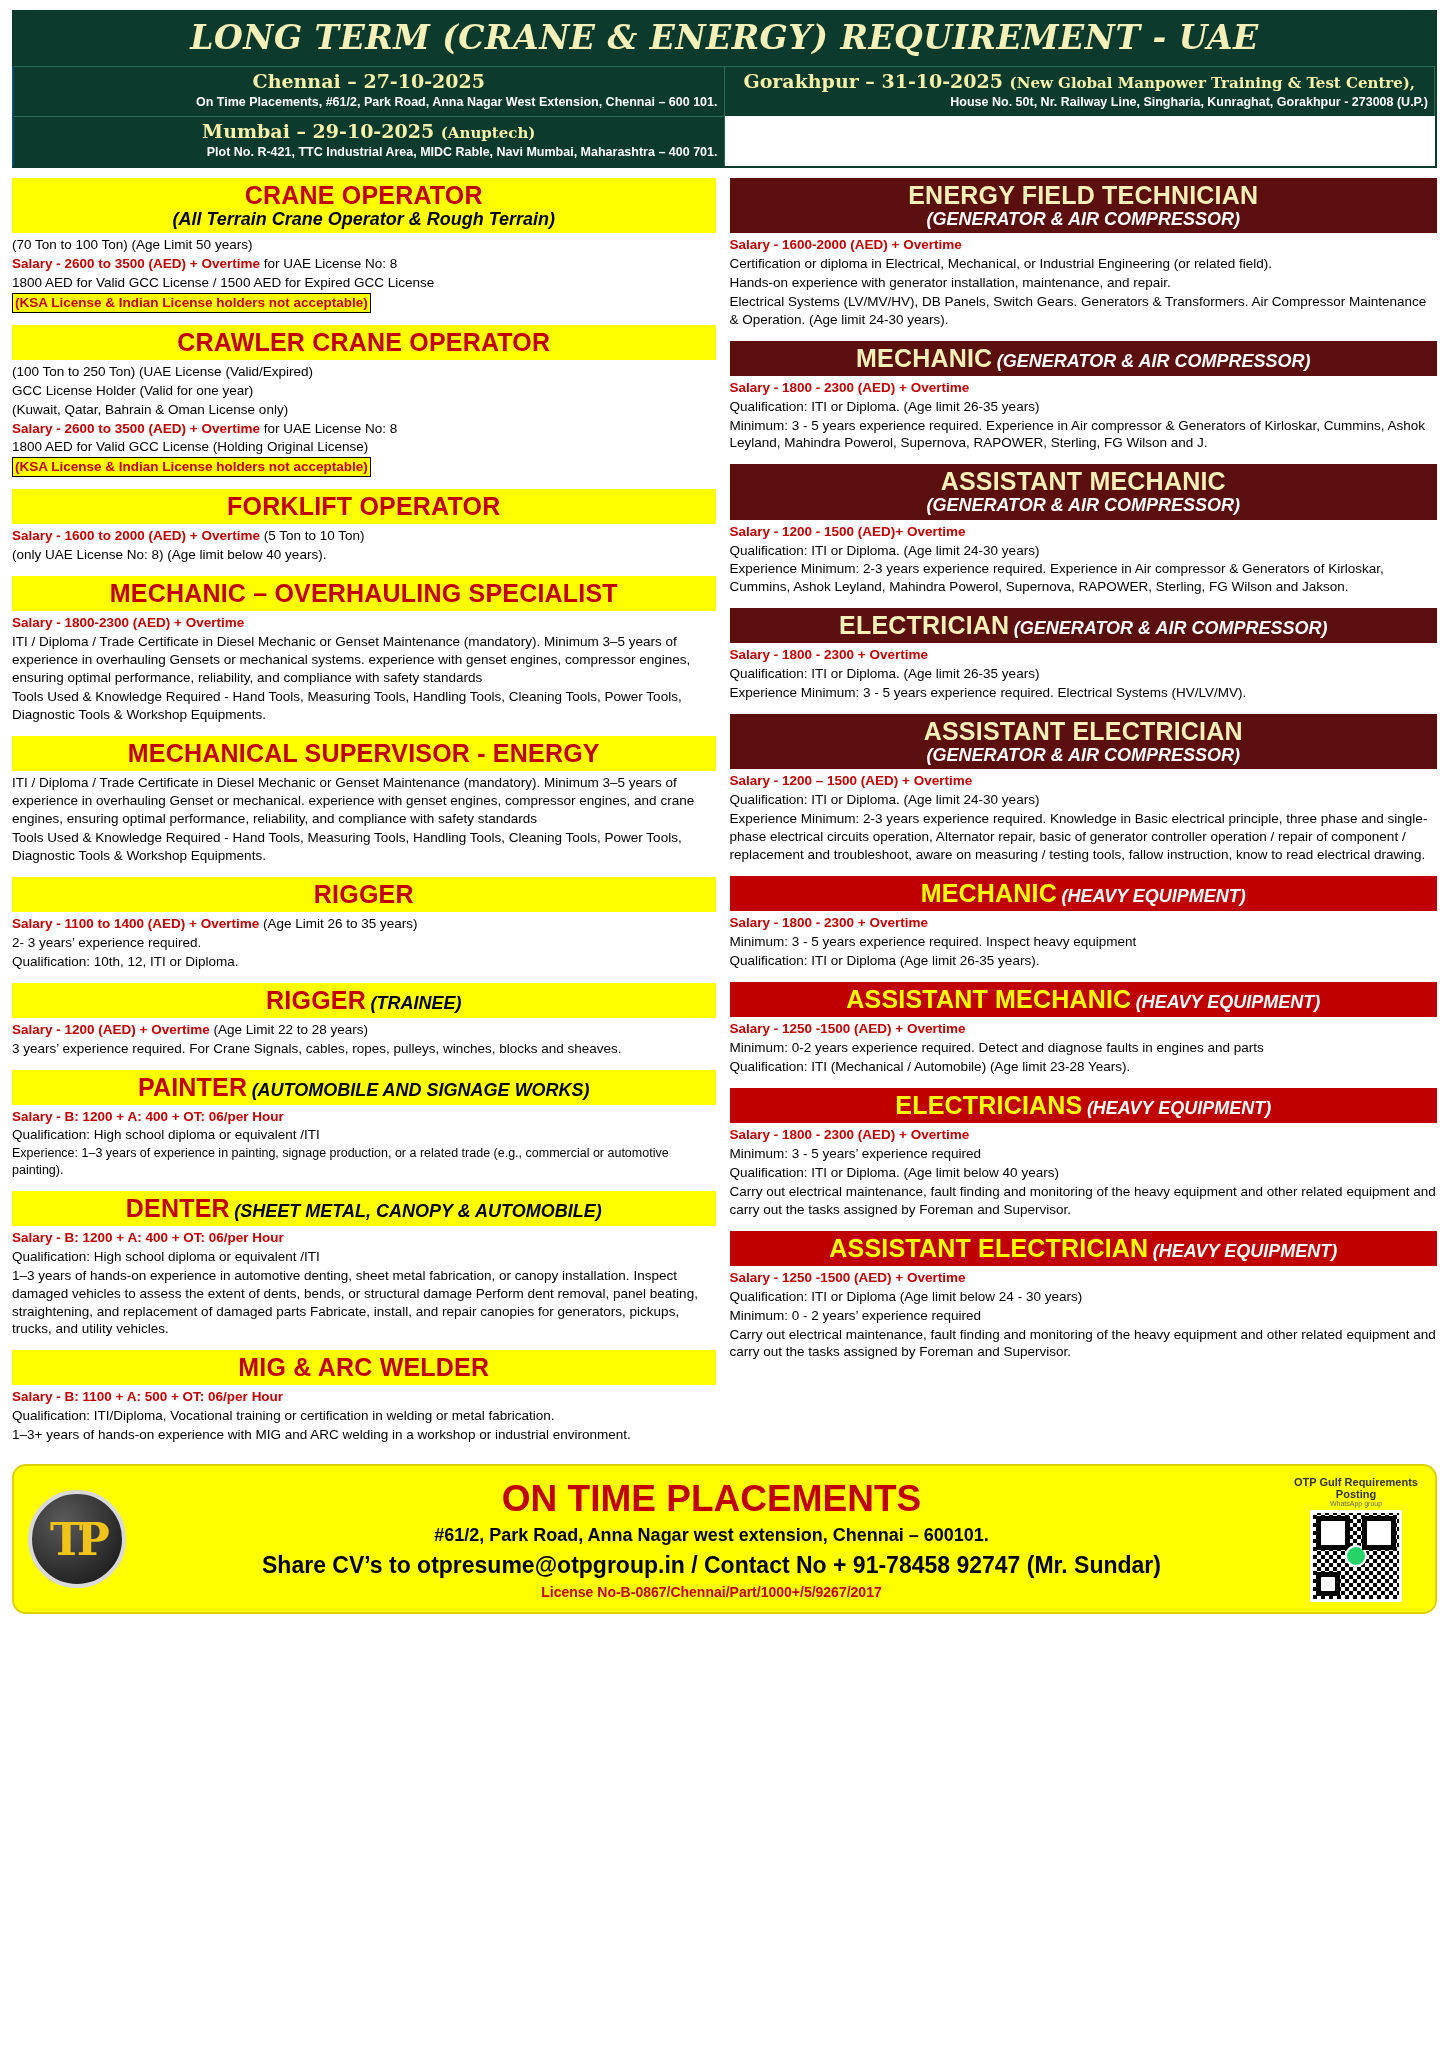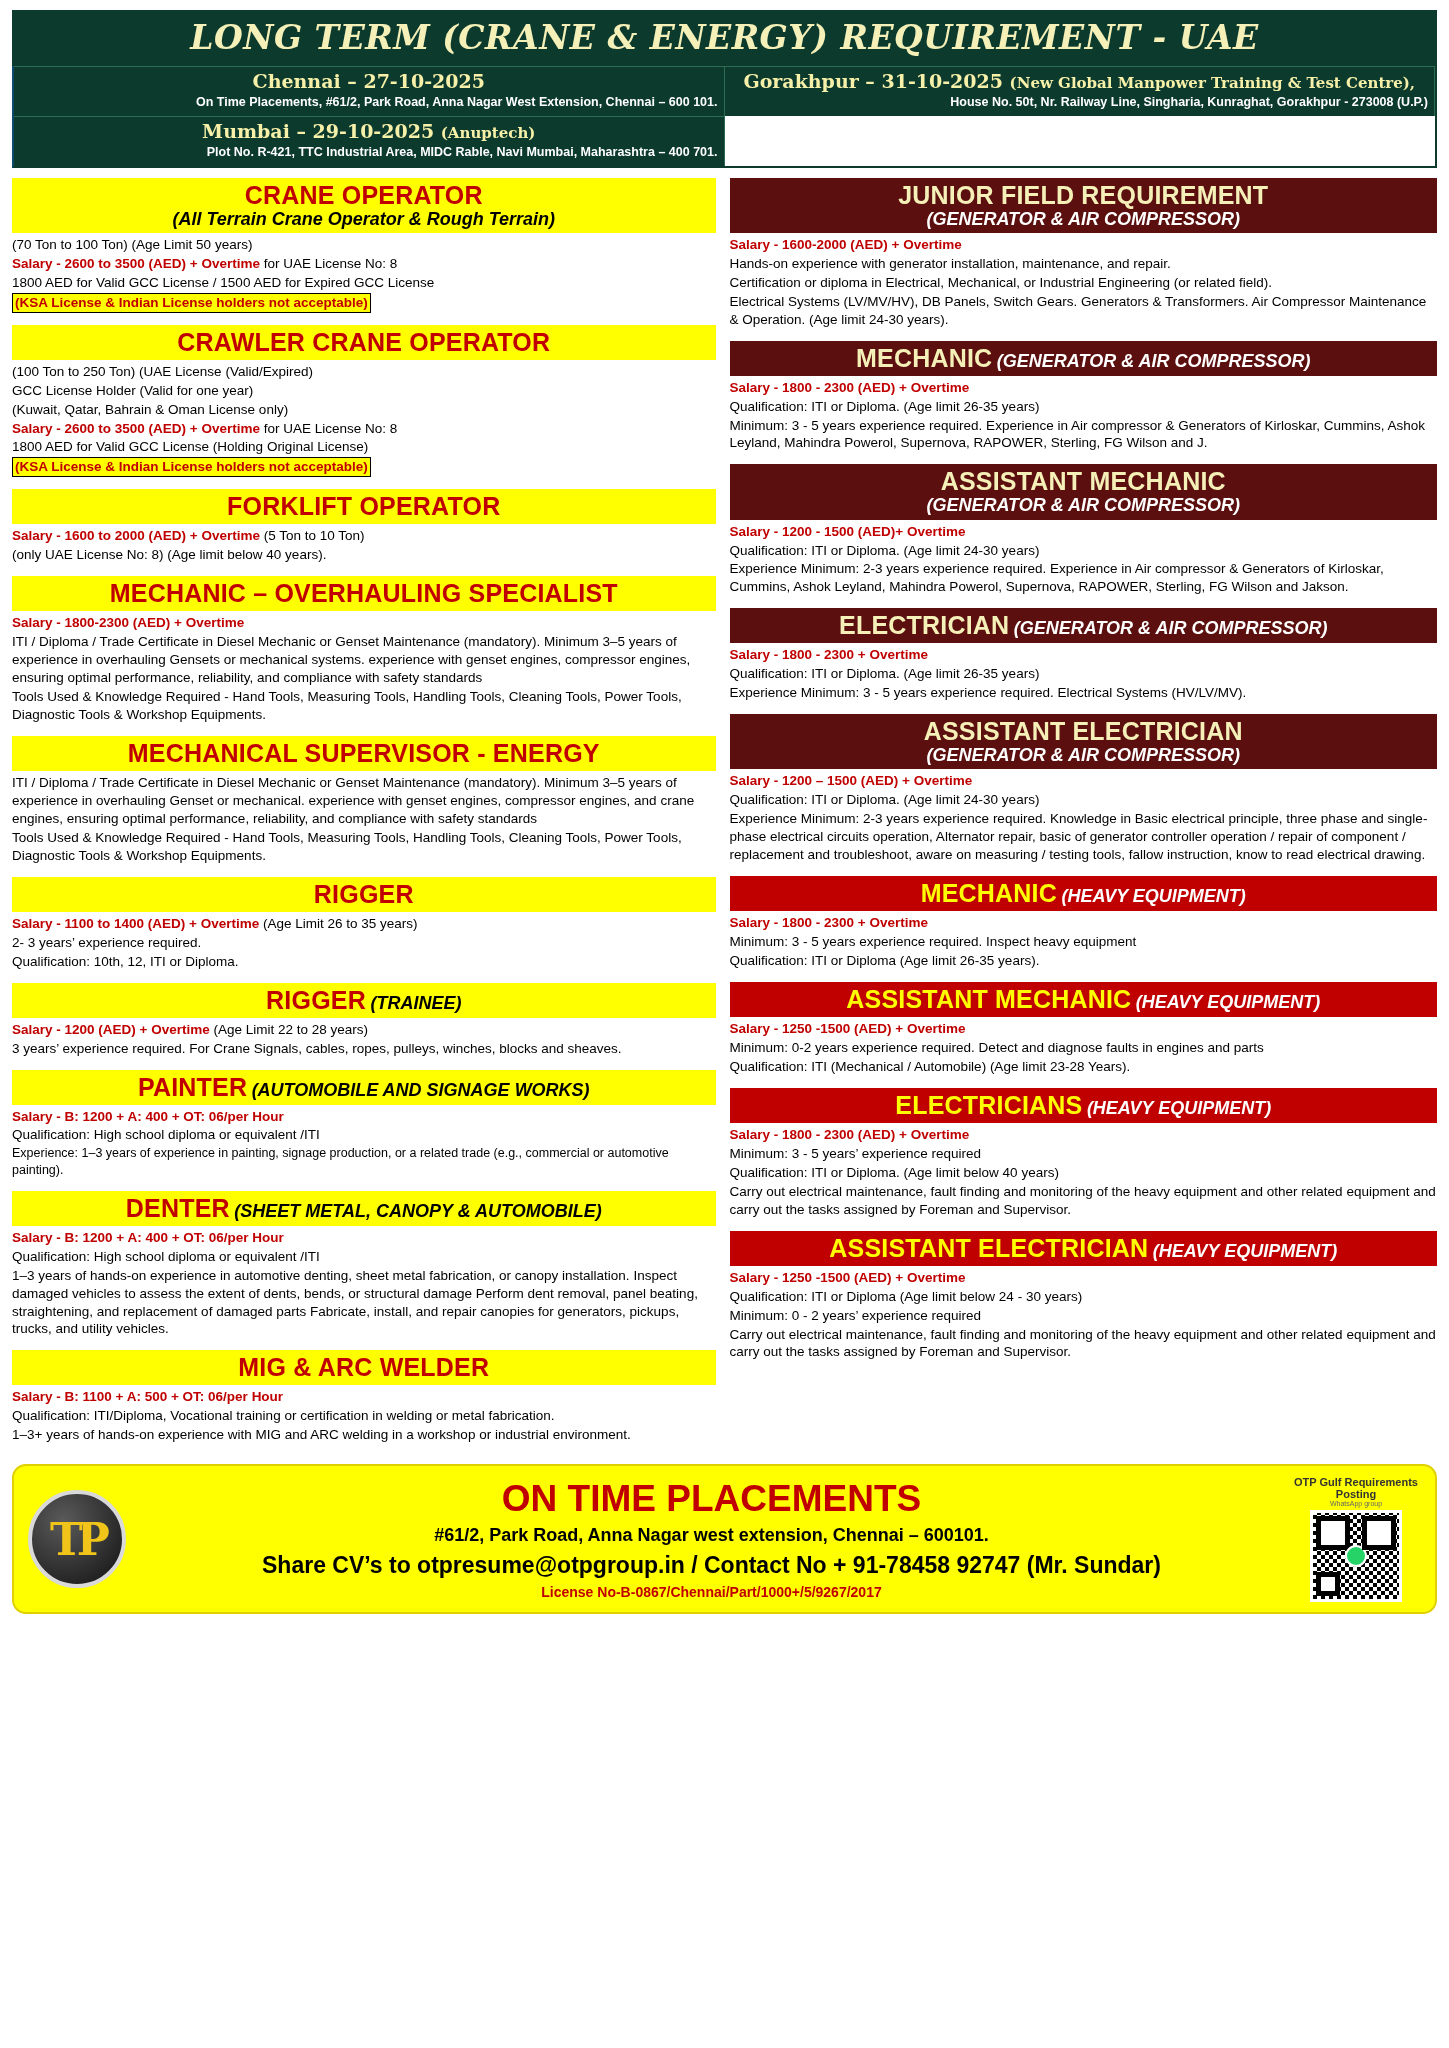--- a/index.html
+++ b/index.html
@@ -330,25 +330,25 @@
           <div class="jobtitle yellow"><span class="t1">MIG &amp; ARC WELDER</span></div>
           <div class="body-text">
             <p><span class="salary">Salary - B: 1100 + A: 500 + OT: 06/per Hour</span></p>
             <p><span>Qualification: ITI/Diploma, Vocational training or certification in welding or metal fabrication.</span></p>
             <p><span>1–3+ years of hands-on experience with MIG and ARC welding in a workshop or industrial environment.</span></p>
           </div>
         </div>
       </div>
     <div class="col col-right" id="right-col">
         <div>
-          <div class="jobtitle maroon"><span class="t1">JUNIOR FIELD REQUIREMENT</span><div class="t2">(GENERATOR &amp; AIR COMPRESSOR)</div></div>
+          <div class="jobtitle maroon"><span class="t1">ENERGY FIELD TECHNICIAN</span><div class="t2">(GENERATOR &amp; AIR COMPRESSOR)</div></div>
           <div class="body-text">
             <p><span class="salary">Salary - 1600-2000 (AED) + Overtime</span></p>
+            <p><span>Certification or diploma in Electrical, Mechanical, or Industrial Engineering (or related field).</span></p>
             <p><span>Hands-on experience with generator installation, maintenance, and repair.</span></p>
-            <p><span>Certification or diploma in Electrical, Mechanical, or Industrial Engineering (or related field).</span></p>
             <p><span>Electrical Systems (LV/MV/HV), DB Panels, Switch Gears. Generators &amp; Transformers. Air Compressor Maintenance &amp; Operation. (Age limit 24-30 years).</span></p>
           </div>
         </div>
         <div>
           <div class="jobtitle maroon jt-inline"><span class="t1">MECHANIC</span> <span class="t2">(GENERATOR &amp; AIR COMPRESSOR)</span></div>
           <div class="body-text">
             <p><span class="salary">Salary - 1800 - 2300 (AED) + Overtime</span></p>
             <p><span>Qualification: ITI or Diploma. (Age limit 26-35 years)</span></p>
             <p><span>Minimum: 3 - 5 years experience required. Experience in Air compressor &amp; Generators of Kirloskar, Cummins, Ashok Leyland, Mahindra Powerol, Supernova, RAPOWER, Sterling, FG Wilson and J.</span></p>
           </div>

